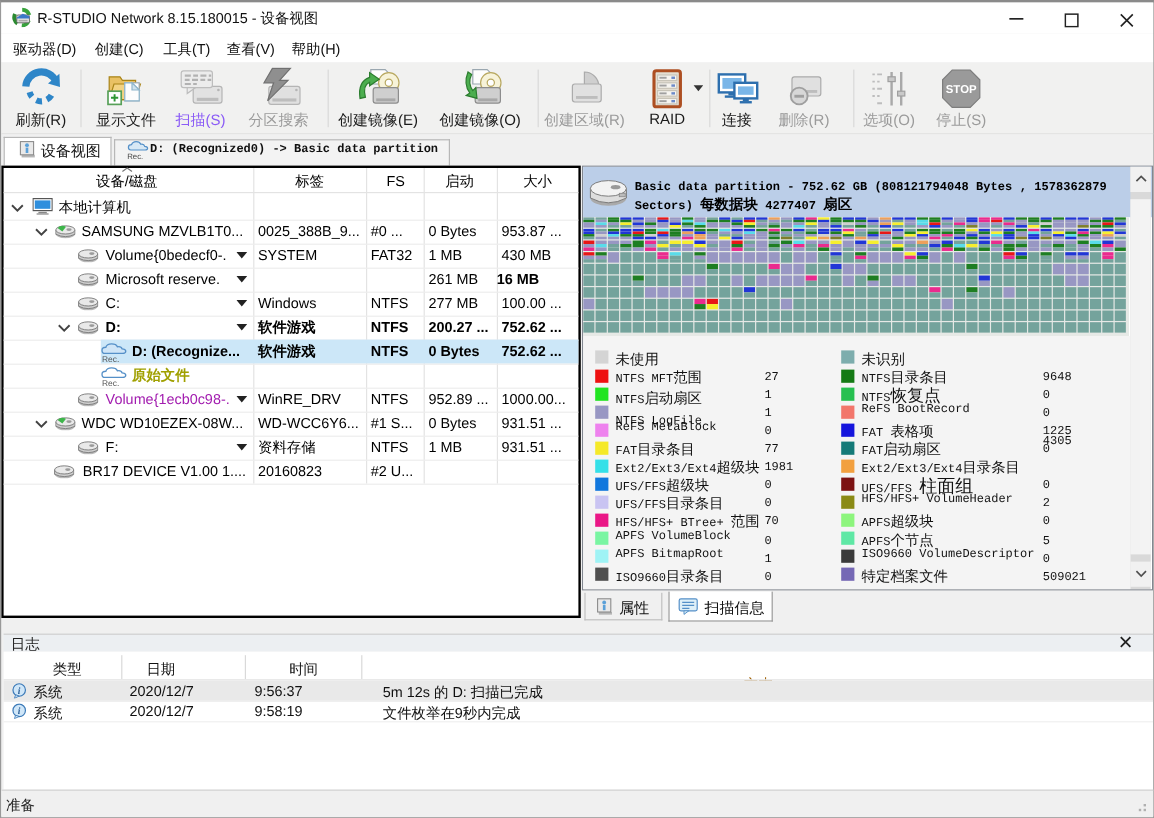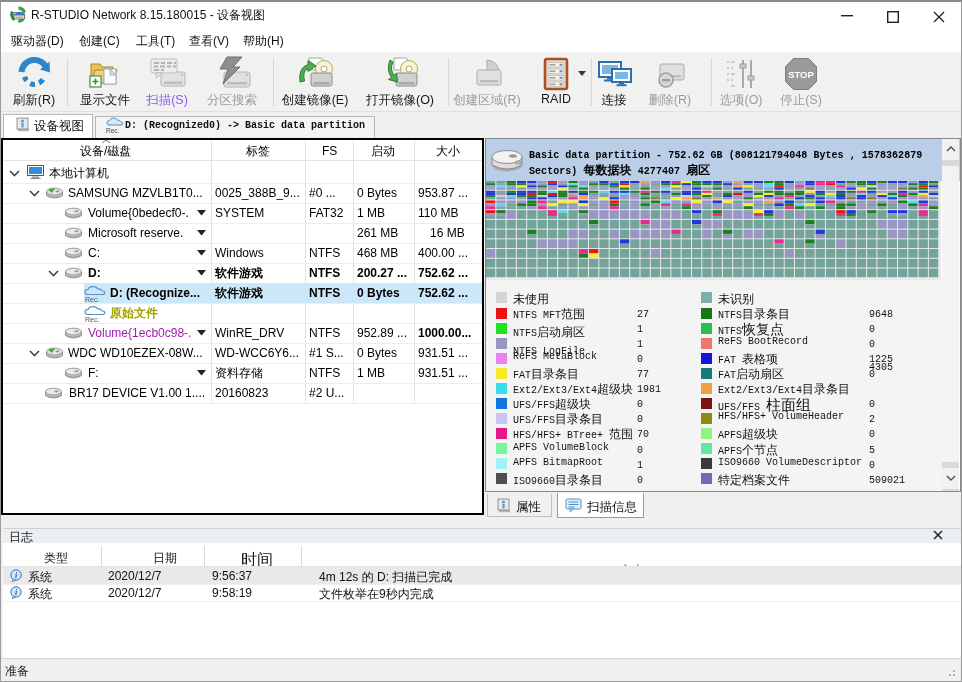--- a/index.html
+++ b/index.html
@@ -89,21 +89,21 @@
 </svg></div>
 <div style="position:absolute;left:254.0px;top:90px;width:120px;text-align:center;font-size:12.5px;color:#1a1a1a">创建镜像(E)</div>
 <div style="position:absolute;left:381px;top:54px;width:36px;height:36px"><svg width="38" height="36" viewBox="0 0 38 36">
 <path d="M12 2 L24 2 L27 5 L27 14 L12 14 Z" fill="#fdfdfd" stroke="#9aa7b0"></path>
 <circle cx="27" cy="13" r="8.5" fill="#f7f3d9" stroke="#b8a860"></circle>
 <circle cx="27" cy="13" r="3" fill="#fff" stroke="#b8a860"></circle>
 <rect x="14" y="17" width="21" height="13" rx="2" fill="#cfcfcf" stroke="#8d8d8d"></rect>
 <rect x="16.5" y="26" width="16" height="2.4" fill="#a8a8a8"></rect>
 <path d="M8 4 Q4 14 9.5 21.5 L6.5 23.5 L15.5 26 L14.5 17 L12 19.5 Q7.5 13 11 6 Z" fill="#4cae4f" stroke="#2c7d2f" stroke-width="1"></path>
 </svg></div>
-<div style="position:absolute;left:339.0px;top:90px;width:120px;text-align:center;font-size:12.5px;color:#1a1a1a">打开镜像(O)</div>
+<div style="position:absolute;left:339.0px;top:90px;width:120px;text-align:center;font-size:12.5px;color:#1a1a1a">创建镜像(O)</div>
 <div style="position:absolute;left:468px;top:54px;width:36px;height:36px"><svg width="38" height="36" viewBox="0 0 38 36">
 <path d="M18 4 A12 12 0 0 1 30 16 L18 16 Z" fill="#cfcfcf" stroke="#ababab"></path>
 <rect x="8" y="14" width="24" height="15" rx="2" fill="#e0e0e0" stroke="#ababab"></rect>
 <rect x="11" y="24" width="18" height="2.4" fill="#bdbdbd"></rect>
 </svg></div>
 <div style="position:absolute;left:426.0px;top:90px;width:120px;text-align:center;font-size:12.5px;color:#9b9b9b">创建区域(R)</div>
 <div style="position:absolute;left:537px;top:54px;width:36px;height:36px"><svg width="36" height="36" viewBox="0 0 36 36">
 <rect x="7" y="3" width="22" height="30" rx="2" fill="#e3ded2" stroke="#ad4f22" stroke-width="2.6"></rect>
 <g fill="#f6f4ef" stroke="#c8c4b8">
         <rect x="10" y="6.5" width="16" height="4.6"></rect>
@@ -232,49 +232,49 @@
     <ellipse cx="8.5" cy="4.6" rx="8" ry="3.4" fill="#e9e9e9" stroke="#7d7d7d" stroke-width="0.8"></ellipse>
     <ellipse cx="11.5" cy="4.3" rx="2.2" ry="1.1" fill="#9b9b9b"></ellipse>
   </svg>
 <div class="tr" style="left:87px;top:204px;font-weight:normal;color:#000">Volume{0bedecf0-.</div>
 <svg style="position:absolute;left:196px;top:208px" width="9" height="6" viewBox="0 0 9 6">
     <path d="M0 0 L9 0 L4.5 5.5 Z" fill="#222"></path>
   </svg>
 <div class="tr" style="left:214px;top:204px;font-weight:normal">SYSTEM</div>
 <div class="tr" style="left:308px;top:204px;font-weight:normal">FAT32</div>
 <div class="tr" style="left:356px;top:204px;font-weight:normal">1 MB</div>
-<div class="tr" style="left:417px;top:204px;font-weight:normal">110 MB</div>
+<div class="tr" style="left:417px;top:204px;font-weight:normal">430 MB</div>
 <div style="position:absolute;left:2px;top:221px;width:479px;height:1px;background:#ededed"></div>
 <svg style="position:absolute;left:64px;top:225px" width="17" height="12" viewBox="0 0 17 12">
     <ellipse cx="8.5" cy="8.2" rx="8" ry="3.4" fill="#b9b9b9"></ellipse>
     <path d="M0.5 4.6 Q8.5 0.6 16.5 4.6 L16.5 8.2 Q8.5 12.2 0.5 8.2 Z" fill="#cfcfcf" stroke="#7d7d7d" stroke-width="0.8"></path>
     <ellipse cx="8.5" cy="4.6" rx="8" ry="3.4" fill="#e9e9e9" stroke="#7d7d7d" stroke-width="0.8"></ellipse>
     <ellipse cx="11.5" cy="4.3" rx="2.2" ry="1.1" fill="#9b9b9b"></ellipse>
   </svg>
 <div class="tr" style="left:87px;top:224px;font-weight:normal;color:#000">Microsoft reserve.</div>
 <svg style="position:absolute;left:196px;top:228px" width="9" height="6" viewBox="0 0 9 6">
     <path d="M0 0 L9 0 L4.5 5.5 Z" fill="#222"></path>
   </svg>
 <div class="tr" style="left:356px;top:224px;font-weight:normal">261 MB</div>
-<div class="tr" style="left:429px;top:224px;font-weight:normal">16 MB</div>
+<div class="tr" style="left:413px;top:224px;font-weight:bold">16 MB</div>
 <div style="position:absolute;left:2px;top:241px;width:479px;height:1px;background:#ededed"></div>
 <svg style="position:absolute;left:64px;top:245px" width="17" height="12" viewBox="0 0 17 12">
     <ellipse cx="8.5" cy="8.2" rx="8" ry="3.4" fill="#b9b9b9"></ellipse>
     <path d="M0.5 4.6 Q8.5 0.6 16.5 4.6 L16.5 8.2 Q8.5 12.2 0.5 8.2 Z" fill="#cfcfcf" stroke="#7d7d7d" stroke-width="0.8"></path>
     <ellipse cx="8.5" cy="4.6" rx="8" ry="3.4" fill="#e9e9e9" stroke="#7d7d7d" stroke-width="0.8"></ellipse>
     <ellipse cx="11.5" cy="4.3" rx="2.2" ry="1.1" fill="#9b9b9b"></ellipse>
   </svg>
 <div class="tr" style="left:87px;top:244px;font-weight:normal;color:#000">C:</div>
 <svg style="position:absolute;left:196px;top:248px" width="9" height="6" viewBox="0 0 9 6">
     <path d="M0 0 L9 0 L4.5 5.5 Z" fill="#222"></path>
   </svg>
 <div class="tr" style="left:214px;top:244px;font-weight:normal">Windows</div>
 <div class="tr" style="left:308px;top:244px;font-weight:normal">NTFS</div>
-<div class="tr" style="left:356px;top:244px;font-weight:normal">468 MB</div>
-<div class="tr" style="left:417px;top:244px;font-weight:normal">400.00 ...</div>
+<div class="tr" style="left:356px;top:244px;font-weight:normal">277 MB</div>
+<div class="tr" style="left:417px;top:244px;font-weight:normal">100.00 ...</div>
 <div style="position:absolute;left:2px;top:261px;width:479px;height:1px;background:#ededed"></div>
 <svg style="position:absolute;left:47px;top:268px" width="11" height="7" viewBox="0 0 11 7">
     <path d="M1 1 L5.5 5.5 L10 1" fill="none" stroke="#444" stroke-width="1.6"></path>
   </svg>
 <svg style="position:absolute;left:64px;top:265px" width="17" height="12" viewBox="0 0 17 12">
     <ellipse cx="8.5" cy="8.2" rx="8" ry="3.4" fill="#b9b9b9"></ellipse>
     <path d="M0.5 4.6 Q8.5 0.6 16.5 4.6 L16.5 8.2 Q8.5 12.2 0.5 8.2 Z" fill="#cfcfcf" stroke="#7d7d7d" stroke-width="0.8"></path>
     <ellipse cx="8.5" cy="4.6" rx="8" ry="3.4" fill="#e9e9e9" stroke="#7d7d7d" stroke-width="0.8"></ellipse>
     <ellipse cx="11.5" cy="4.3" rx="2.2" ry="1.1" fill="#9b9b9b"></ellipse>
   </svg>
@@ -310,21 +310,21 @@
     <ellipse cx="8.5" cy="4.6" rx="8" ry="3.4" fill="#e9e9e9" stroke="#7d7d7d" stroke-width="0.8"></ellipse>
     <ellipse cx="11.5" cy="4.3" rx="2.2" ry="1.1" fill="#9b9b9b"></ellipse>
   </svg>
 <div class="tr" style="left:87px;top:324px;font-weight:normal;color:#a21caf">Volume{1ecb0c98-.</div>
 <svg style="position:absolute;left:196px;top:328px" width="9" height="6" viewBox="0 0 9 6">
     <path d="M0 0 L9 0 L4.5 5.5 Z" fill="#222"></path>
   </svg>
 <div class="tr" style="left:214px;top:324px;font-weight:normal">WinRE_DRV</div>
 <div class="tr" style="left:308px;top:324px;font-weight:normal">NTFS</div>
 <div class="tr" style="left:356px;top:324px;font-weight:normal">952.89 ...</div>
-<div class="tr" style="left:417px;top:324px;font-weight:bold">1000.00...</div>
+<div class="tr" style="left:417px;top:324px;font-weight:normal">1000.00...</div>
 <div style="position:absolute;left:2px;top:341px;width:479px;height:1px;background:#ededed"></div>
 <svg style="position:absolute;left:28px;top:348px" width="11" height="7" viewBox="0 0 11 7">
     <path d="M1 1 L5.5 5.5 L10 1" fill="none" stroke="#444" stroke-width="1.6"></path>
   </svg>
 <svg style="position:absolute;left:45px;top:345px" width="17" height="12" viewBox="0 0 17 12">
     <ellipse cx="8.5" cy="8.2" rx="8" ry="3.4" fill="#b9b9b9"></ellipse>
     <path d="M0.5 4.6 Q8.5 0.6 16.5 4.6 L16.5 8.2 Q8.5 12.2 0.5 8.2 Z" fill="#cfcfcf" stroke="#7d7d7d" stroke-width="0.8"></path>
     <ellipse cx="8.5" cy="4.6" rx="8" ry="3.4" fill="#e9e9e9" stroke="#7d7d7d" stroke-width="0.8"></ellipse>
     <ellipse cx="11.5" cy="4.3" rx="2.2" ry="1.1" fill="#9b9b9b"></ellipse>
     <path d="M2 3 Q5 0 9 2 L6 6 Z" fill="#3db54a"></path>
@@ -1319,37 +1319,37 @@
 </svg>
 <div class="abs" style="left:586px;top:497px;font-size:12.5px;color:#111">扫描信息</div>
 
 <div class="abs" style="left:2px;top:526px;width:958px;height:15px;background:#eceff2;border-top:1px solid #cfcfcf"></div>
 <div class="abs" style="left:8px;top:527px;font-size:12px;color:#222">日志</div>
 <svg class="abs" style="left:932px;top:528px" width="10" height="10" viewBox="0 0 10 10">
     <path d="M1 1 L9 9 M9 1 L1 9" stroke="#222" stroke-width="1.5"></path>
   </svg>
 <div class="abs" style="left:2px;top:541px;width:958px;height:115px;background:#fff"></div>
 <div class="abs" style="left:43px;top:548px;font-size:12px;color:#111">类型</div>
-<div class="abs" style="left:152px;top:548px;font-size:12px;color:#111">日期</div>
-<div class="abs" style="left:240px;top:548px;font-size:16px;color:#111">时间</div>
+<div class="abs" style="left:121px;top:548px;font-size:12px;color:#111">日期</div>
+<div class="abs" style="left:240px;top:548px;font-size:12px;color:#111">时间</div>
 <div class="abs" style="left:619px;top:560px;font-size:12px;color:#a16207">文本</div>
 <div class="abs" style="left:100px;top:544px;width:1px;height:20px;background:#d9d9d9"></div>
 <div class="abs" style="left:203px;top:544px;width:1px;height:20px;background:#d9d9d9"></div>
 <div class="abs" style="left:300px;top:544px;width:1px;height:20px;background:#d9d9d9"></div>
 <div class="abs" style="left:2px;top:564px;width:958px;height:1px;background:#e4e4e4"></div>
 <div class="abs" style="left:2px;top:565px;width:958px;height:17px;background:#e9e9e9"></div>
 <svg class="abs" style="left:8px;top:567px" width="14" height="13" viewBox="0 0 14 13">
     <circle cx="7" cy="6" r="5.2" fill="#cfe6f8" stroke="#3c7ab8"></circle>
     <path d="M4 10 L3 13 L7 11 Z" fill="#cfe6f8" stroke="#3c7ab8" stroke-width="0.7"></path>
     <text x="7" y="9" text-anchor="middle" font-size="8" font-style="italic" font-weight="bold" font-family="Liberation Serif,serif" fill="#2a5e96">i</text>
   </svg>
 <div class="abs" style="left:27px;top:567px;font-size:12px;color:#111">系统</div>
 <div class="abs" style="left:107px;top:567px;font-size:12px;color:#111">2020/12/7</div>
 <div class="abs" style="left:211px;top:567px;font-size:12px;color:#111">9:56:37</div>
-<div class="abs" style="left:318px;top:567px;font-size:12px;color:#111">4m 12s 的 D: 扫描已完成</div>
+<div class="abs" style="left:318px;top:567px;font-size:12px;color:#111">5m 12s 的 D: 扫描已完成</div>
 <div class="abs" style="left:2px;top:582px;width:958px;height:1px;background:#efefef"></div>
 <svg class="abs" style="left:8px;top:584px" width="14" height="13" viewBox="0 0 14 13">
     <circle cx="7" cy="6" r="5.2" fill="#cfe6f8" stroke="#3c7ab8"></circle>
     <path d="M4 10 L3 13 L7 11 Z" fill="#cfe6f8" stroke="#3c7ab8" stroke-width="0.7"></path>
     <text x="7" y="9" text-anchor="middle" font-size="8" font-style="italic" font-weight="bold" font-family="Liberation Serif,serif" fill="#2a5e96">i</text>
   </svg>
 <div class="abs" style="left:27px;top:584px;font-size:12px;color:#111">系统</div>
 <div class="abs" style="left:107px;top:584px;font-size:12px;color:#111">2020/12/7</div>
 <div class="abs" style="left:211px;top:584px;font-size:12px;color:#111">9:58:19</div>
 <div class="abs" style="left:318px;top:584px;font-size:12px;color:#111">文件枚举在9秒内完成</div>

